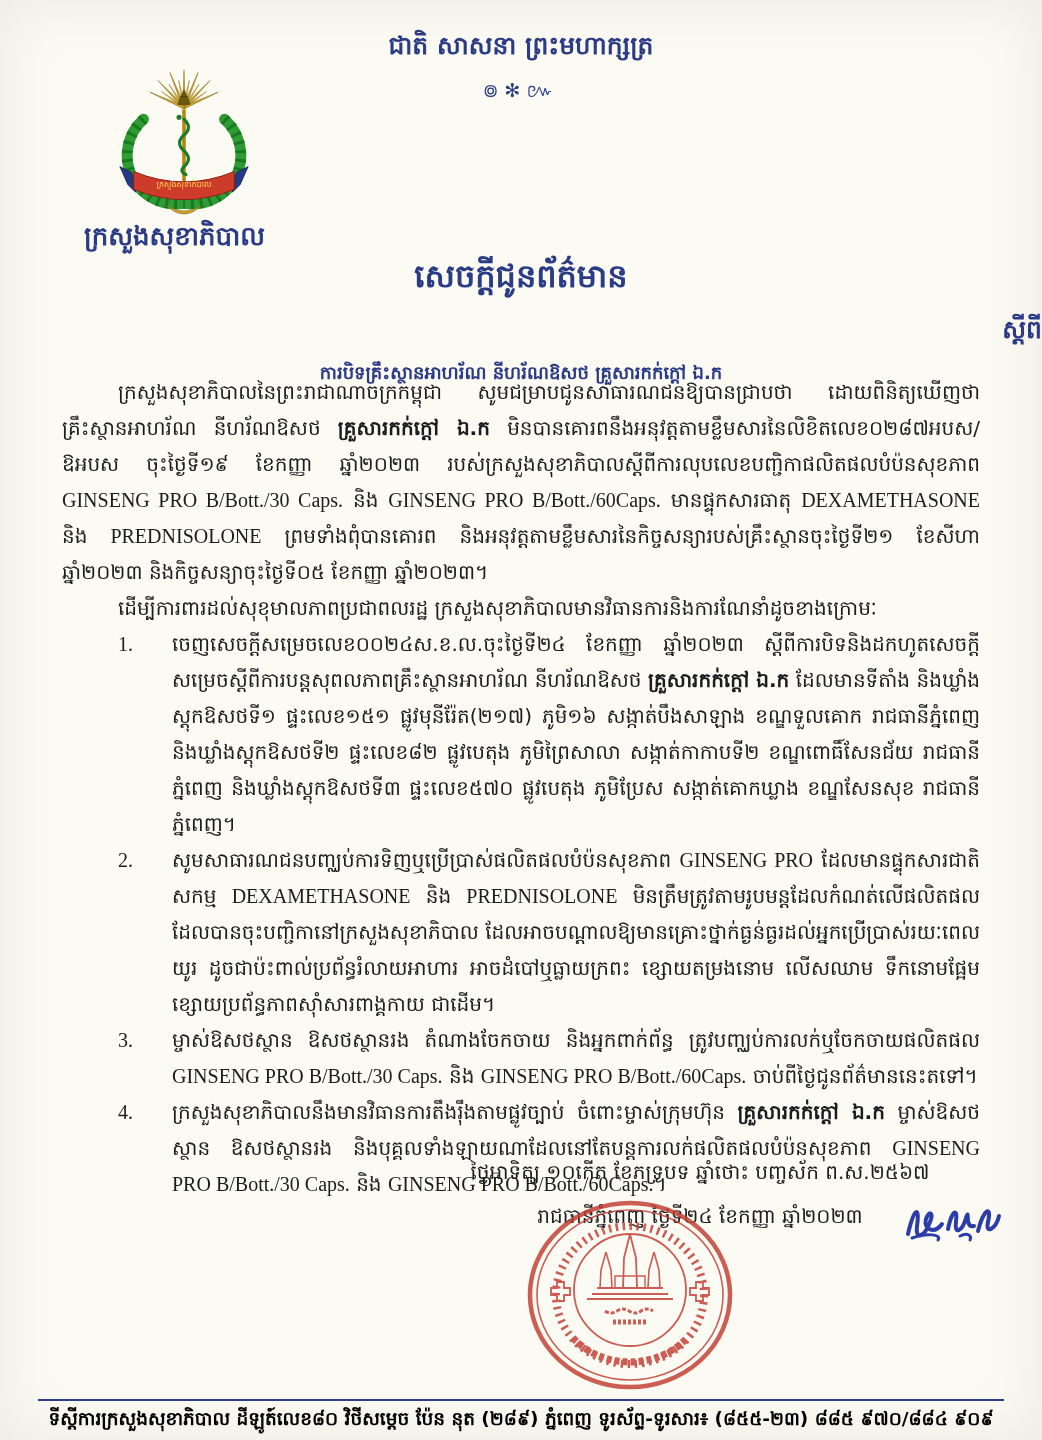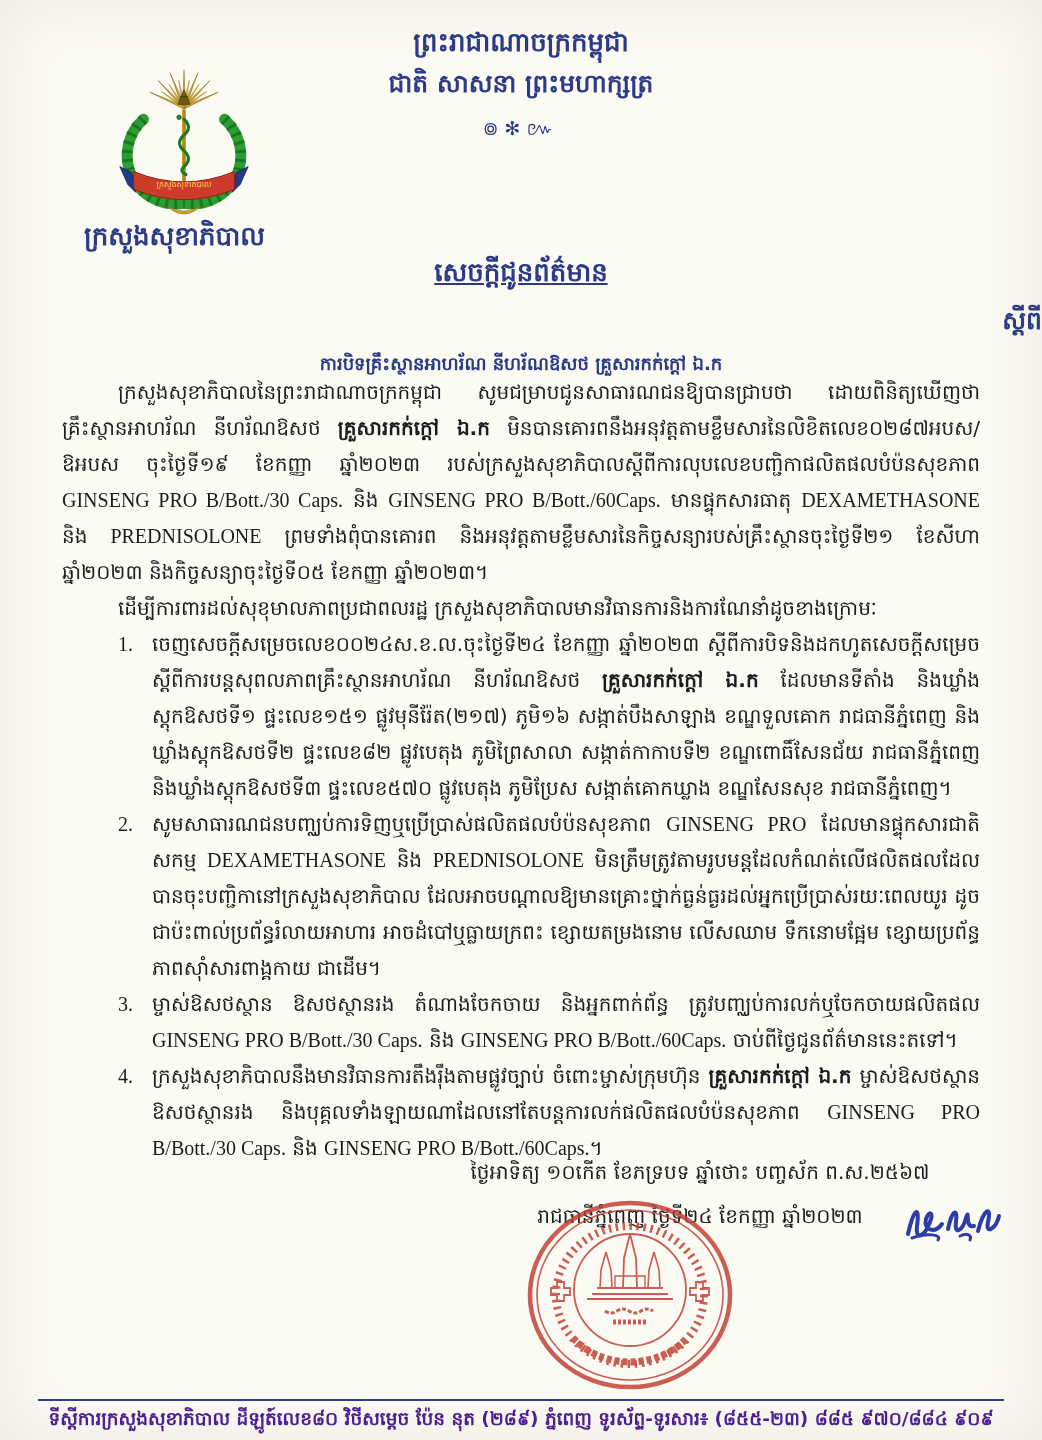--- a/index.html
+++ b/index.html
@@ -15,49 +15,49 @@
   }
   
   .hdr{position:absolute;top:26px;left:0;width:100%;text-align:center;color:#2b3b86;}
   .hdr .kingdom{font-size:26px;font-weight:bold;}
   .hdr .motto{font-size:25px;font-weight:bold;margin-top:4px;}
   .hdr .orn{font-size:19px;margin-top:12px;letter-spacing:6px;}
   .emblem{position:absolute;left:108px;top:58px;width:152px;height:158px;}
   .ministry-label{position:absolute;left:84px;top:220px;font-size:26px;font-weight:bold;color:#2b3b86;}
   
   .title-block{position:absolute;top:256px;left:0;width:100%;text-align:center;color:#2b3b86;font-weight:bold;}
-  .title-block .t1{font-size:26px;text-decoration:underline;}
+  .title-block .t1{font-size:32px;}
   .title-block .t2{font-size:25px;margin-top:11px;text-align:right;}
   .title-block .t3{font-size:18px;margin-top:11px;}
   
   .body-text{
     position:absolute;top:374px;left:62px;width:918px;
     font-size:20px;line-height:36px;text-align:justify;
   }
   .para{margin:0;}
   .indent{text-indent:56px;}
   .bold{font-weight:bold;}
   .lat{font-family:"Liberation Serif",serif;font-size:20px;}
   .list-item{display:flex;}
   .list-item .num{
     flex:none;width:34px;margin-left:56px;
     font-family:"Liberation Serif",serif;font-size:20px;
   }
-  .list-item .content{flex:1;text-align:justify;}
+  .list-item .content{flex:1;text-align:justify;margin-left:20px;}
   
   .sign-block{
     position:absolute;top:1150px;left:400px;width:600px;
     text-align:center;font-size:20px;line-height:44px;color:#1b1c20;
   }
   .signature{position:absolute;left:898px;top:1188px;width:108px;height:72px;}
   .seal{position:absolute;left:525px;top:1198px;width:210px;height:196px;}
   
   .footer{position:absolute;left:38px;top:1399px;width:966px;text-align:center;}
   .footer .rule{border-top:2px solid #2c3e85;height:0;}
-  .footer .addr{margin-top:6px;font-size:18.5px;font-weight:bold;color:#4c1d95;}
+  .footer .addr{margin-top:6px;font-size:18.5px;font-weight:bold;color:#000000;}
 </style>
 </head>
 <body>
 
 <div class="page">
 
   <svg class="emblem" viewBox="0 0 154 160" xmlns="http://www.w3.org/2000/svg">
     <defs>
       <polygon id="ray" points="75.6,50 78.4,50 77,12" fill="#c9a22c" stroke="#8a6d14" stroke-width="0.5"></polygon>
       <polygon id="rayS" points="75.8,50 78.2,50 77,22" fill="#d8b43a" stroke="#8a6d14" stroke-width="0.4"></polygon>
@@ -98,21 +98,20 @@
     <g>
       <path d="M24 116 L12 110 L20 128 L28 136 Z" fill="#253a85" stroke="#14205a" stroke-width="0.8"></path>
       <path d="M130 116 L142 110 L134 128 L126 136 Z" fill="#253a85" stroke="#14205a" stroke-width="0.8"></path>
       <path d="M26 115 Q77 136 128 115 L128 133 Q77 154 26 133 Z" fill="#cd3c2b" stroke="#8c1f15" stroke-width="1"></path>
       <text x="77" y="131" text-anchor="middle" font-size="8" fill="#ffd84f">ក្រសួងសុខាភិបាល</text>
       <path d="M60 150 q17 10 34 0 q-8 8 -17 8 q-9 0 -17 -8" fill="#c9a22c" stroke="#8a6d14" stroke-width="0.6"></path>
     </g>
   </svg>
 
   <div class="hdr">
-    <div class="kingdom">ព្រះរាជាណាចក្រកម្ពុជា</div>
     <div class="motto">ជាតិ សាសនា ព្រះមហាក្សត្រ</div>
     <div class="orn">៙✻៚</div>
   </div>
 
   <div class="ministry-label">ក្រសួងសុខាភិបាល</div>
 
   <div class="title-block">
     <div class="t1">សេចក្តីជូនព័ត៌មាន</div>
     <div class="t2">ស្តីពី</div>
     <div class="t3">ការបិទគ្រឹះស្ថានអាហរ័ណ នីហរ័ណឱសថ គ្រួសារកក់ក្តៅ ឯ.ក</div>

